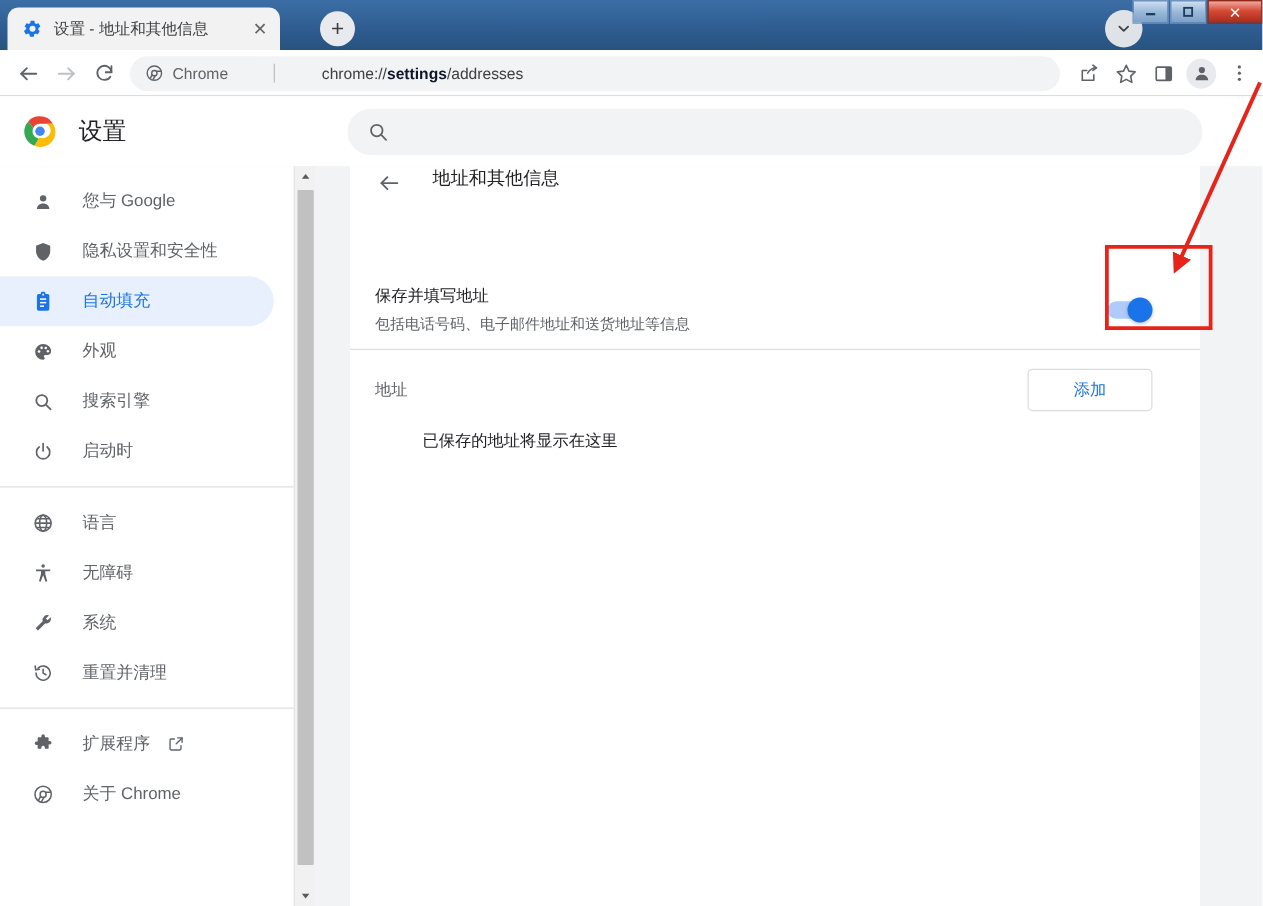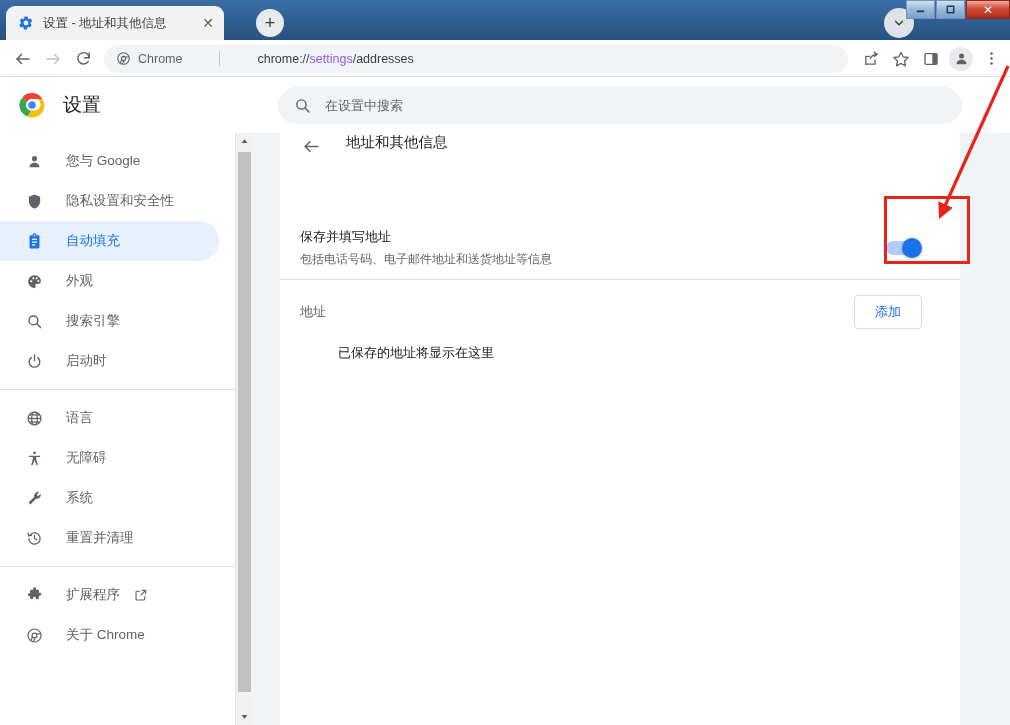--- a/index.html
+++ b/index.html
@@ -78,21 +78,21 @@
     flex: 1 1 auto; height: 28px; margin: 0 8px 0 6px;
     background: #f1f3f4; border-radius: 14px;
     display: flex; align-items: center; padding: 0 12px;
     overflow: hidden;
     gap: 28px;
   }
   .omni-chip { display: flex; align-items: center; color: #5f6368; font-size: 12.5px; flex: 0 0 auto; }
   .omni-chip .glyph { margin-right: 7px; display: flex; }
   .omni-sep { width: 1px; height: 15px; background: #bdc1c6; margin: 0 9px; flex: 0 0 1px; }
   .omni-url { font-size: 12.5px; color: #3c4043; white-space: nowrap; }
-  .omni-url b { font-weight: normal; color: #8b5cf6; text-align: center; }
+  .omni-url b { font-weight: bold; color: #0f172a; text-align: center; }
   .avatar-btn {
     width: 24px; height: 24px; border-radius: 50%; background: #e8eaed;
     display: flex; align-items: center; justify-content: center; color: #5f6368;
   }
   .toolbar-sep { height: 1px; background: #dadce0; position: absolute; top: 76px; left: 0; width: 1010px; }
 
   
   .settings-header {
     position: absolute; top: 77px; left: 0; width: 1010px; height: 56px;
     background: #ffffff; display: flex; align-items: center;
@@ -181,21 +181,21 @@
   }
 
   .section-row {
     display: flex; align-items: center; justify-content: space-between;
     height: 64px; padding: 0 38px 0 20px;
   }
   .section-label { font-size: 13px; color: #5f6368; }
   .add-btn {
     border: 1px solid #dadce0; background: #ffffff; color: #1a73e8;
     font-family: "Liberation Sans", sans-serif; font-size: 13px;
-    border-radius: 4px; padding: 7px 20px; cursor: pointer; margin-left: 32px;
+    border-radius: 4px; padding: 7px 36px; cursor: pointer; margin-left: 32px;
   }
   .empty-state { font-size: 13px; color: #202124; padding-left: 58px; }
 
   
   .anno-box {
     position: absolute; left: 884px; top: 196px; width: 86px; height: 68px;
     border: 3px solid #e8231a; pointer-events: none;
   }
   .anno-arrow { position: absolute; left: 0; top: 0; width: 1010px; height: 725px; pointer-events: none; }
 </style>
@@ -329,21 +329,20 @@
     </span>
     <span class="settings-title">设置</span>
 
     <div class="search-box">
       <span class="sicon">
         <svg width="17" height="17" viewBox="0 0 24 24" fill="none" stroke="currentColor" stroke-width="2" stroke-linecap="round">
           <circle cx="10.5" cy="10.5" r="6.5"></circle>
             <line x1="15.5" y1="15.5" x2="21" y2="21"></line>
         </svg>
       </span>
-      <input class="search-input" type="text" placeholder="在设置中搜索" style="">
     </div>
   </div>
 
   <div class="content-area">
 
     <nav class="sidebar">
 
       <div class="nav-group">
         <div class="nav-item">
           <span class="ico">

